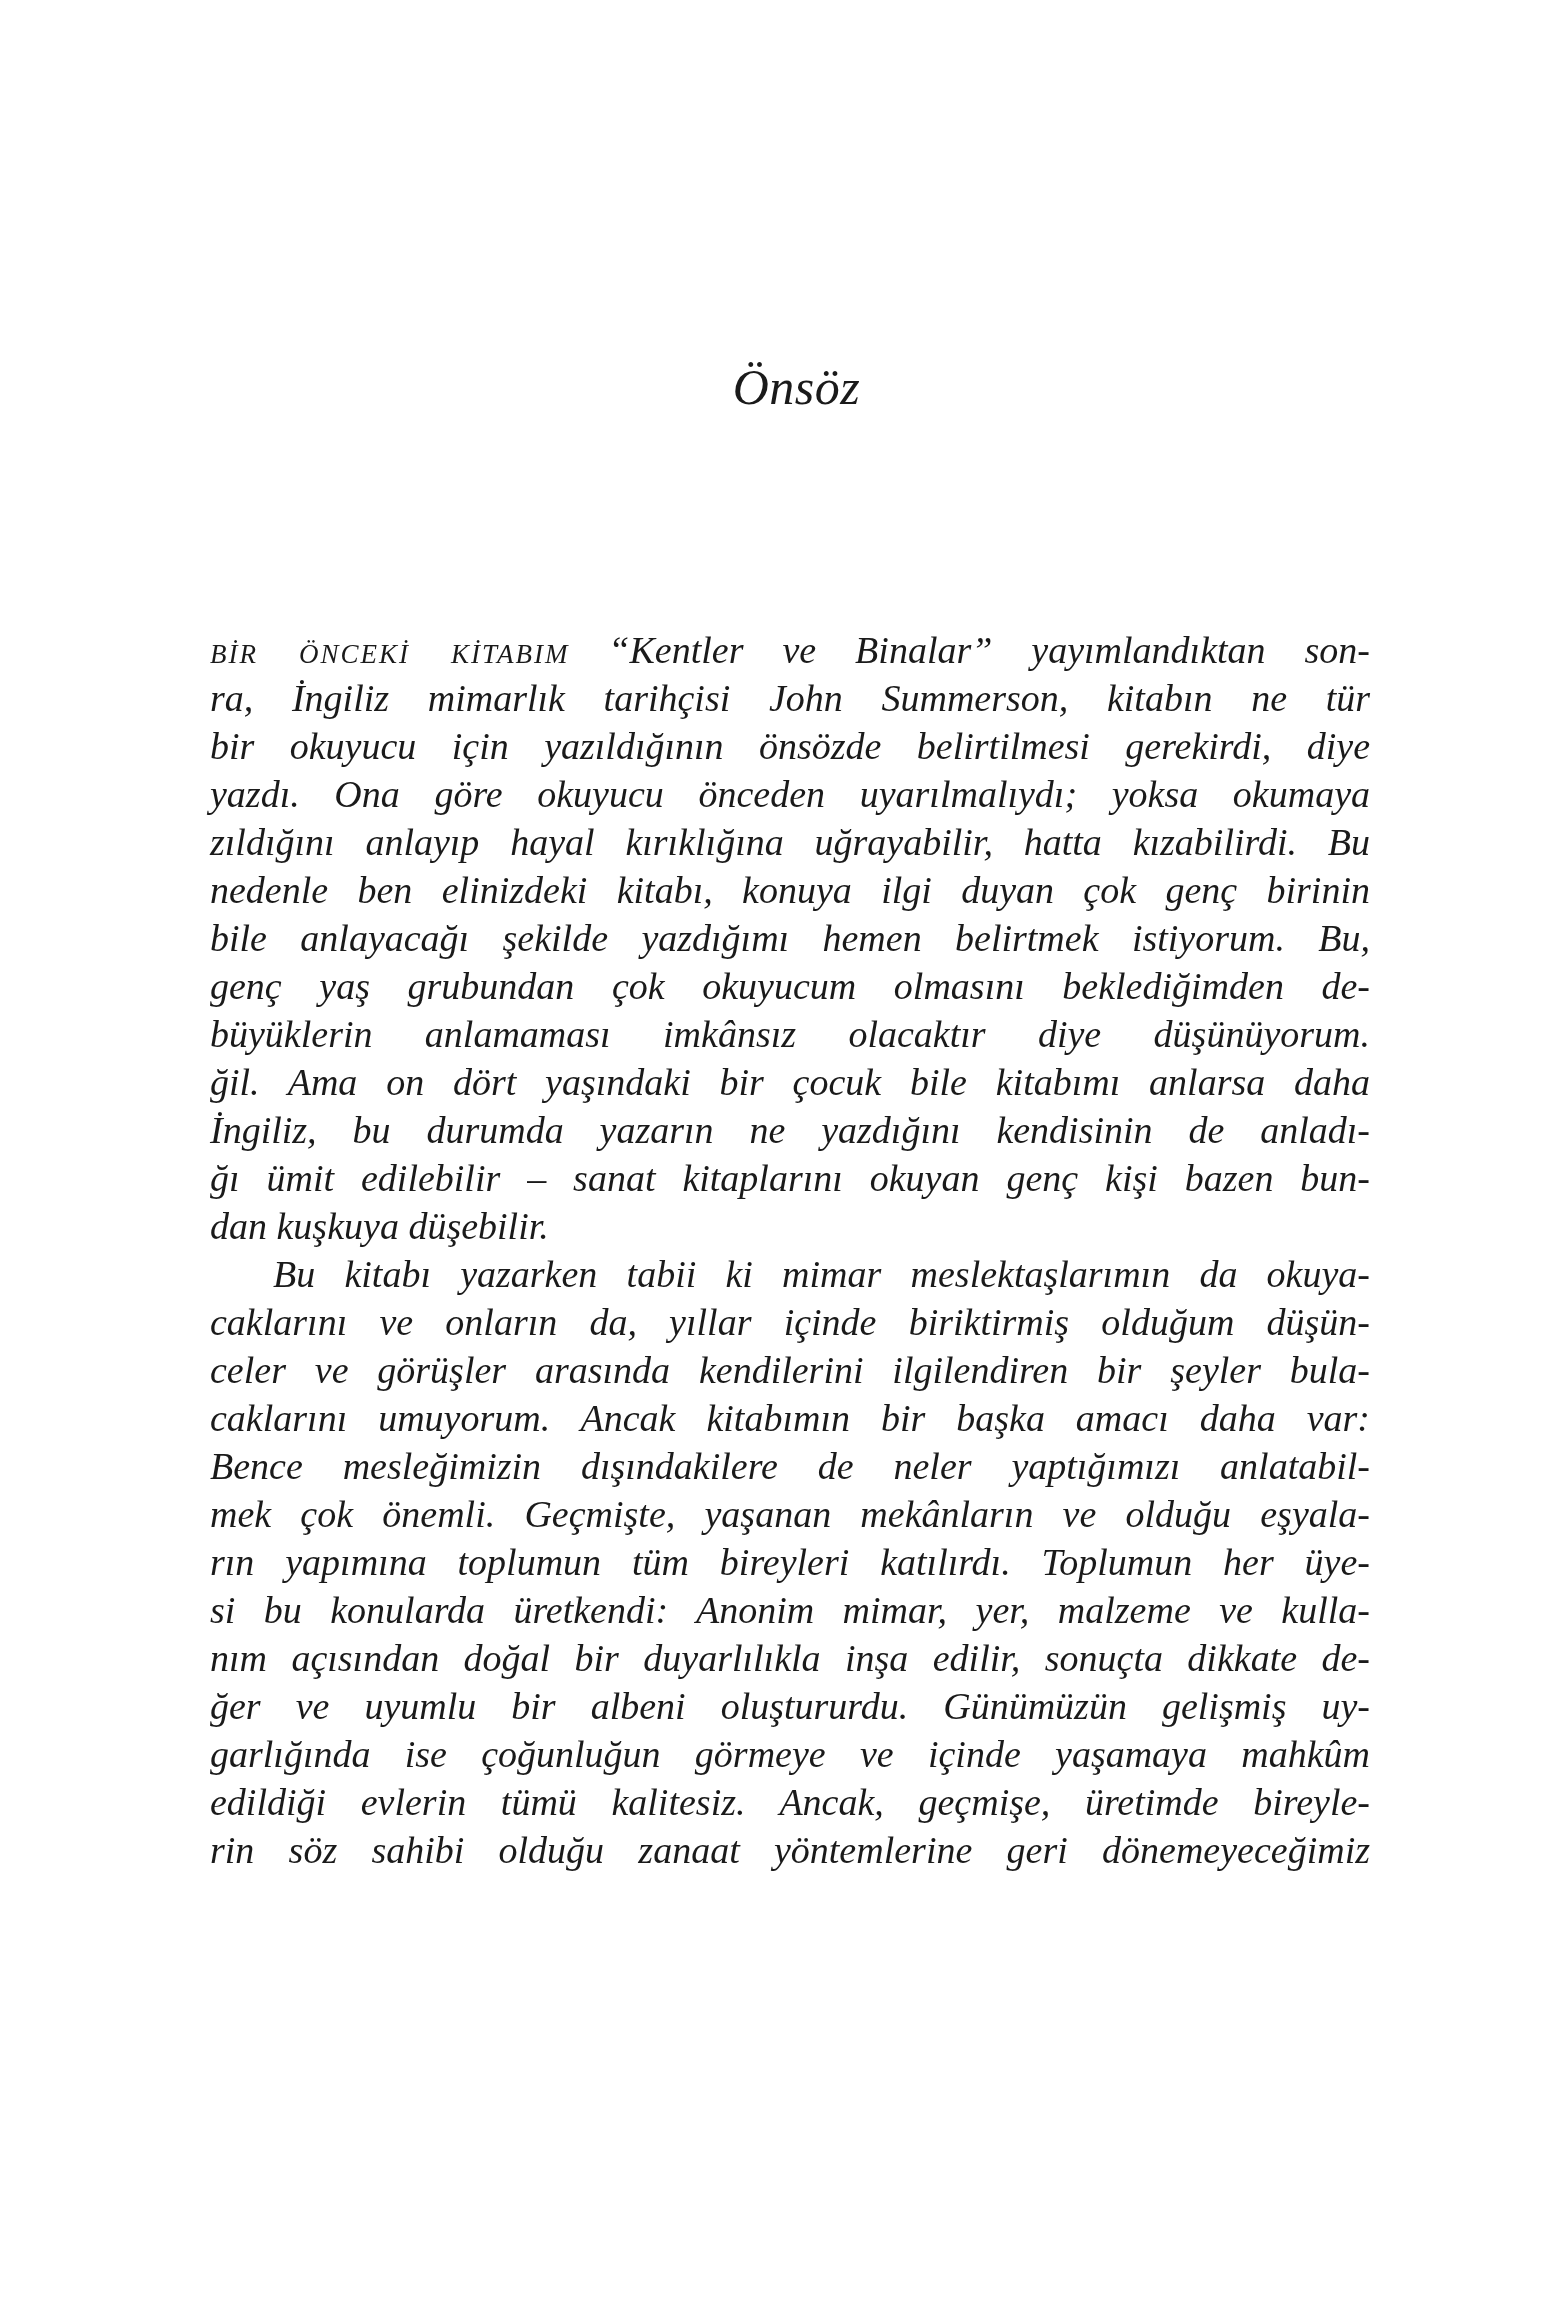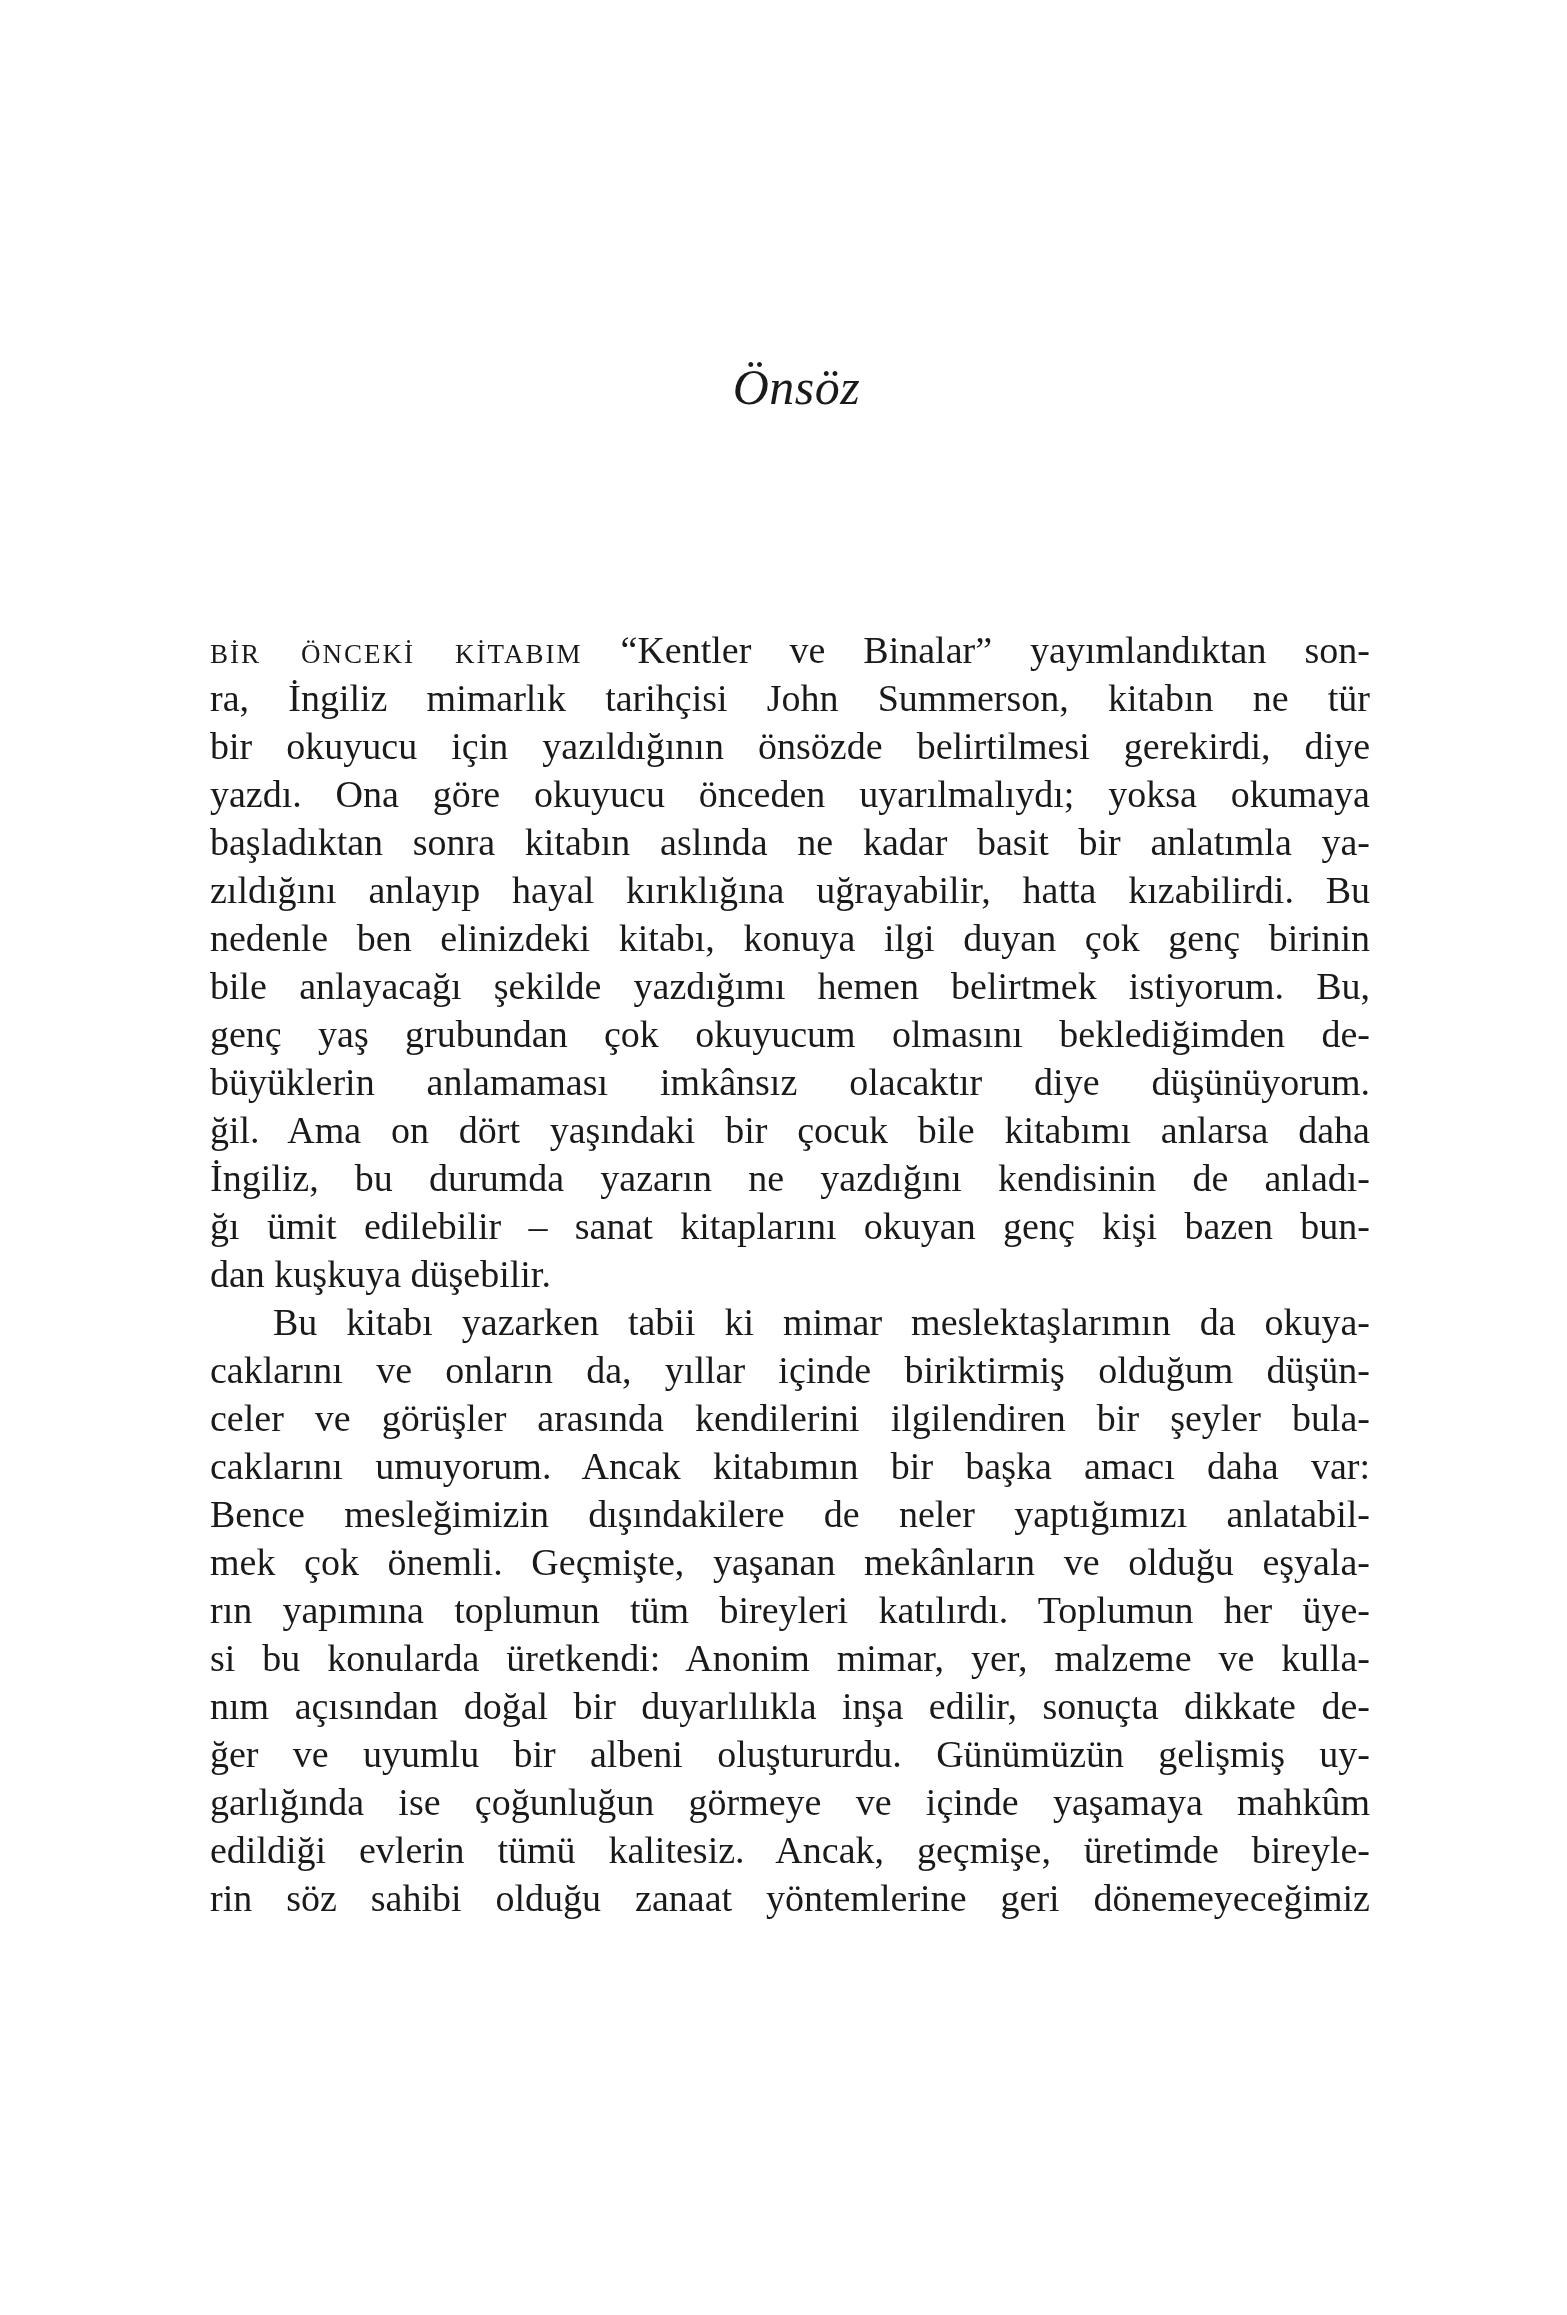--- a/index.html
+++ b/index.html
@@ -45,20 +45,21 @@
       font-size: 38px;
       line-height: 48px;
     }
     .line {
       display: block;
       text-align: justify;
       text-align-last: justify;
       white-space: nowrap;
       height: 48px;
       overflow: visible;
+      font-style: italic;
     }
     .line.last {
       text-align-last: left;
     }
     .line.indent {
       padding-left: 63px;
     }
     .smallcaps {
       font-variant: small-caps;
       letter-spacing: 2px;
@@ -71,21 +72,20 @@
 <div class="page">
   <h1 class="title">Önsöz</h1>
 
   <div class="body-text">
 
     <div>
       <span class="line"><span class="smallcaps">BİR ÖNCEKİ KİTABIM</span><span> “Kentler ve Binalar” yayımlandıktan son-</span></span>
       <span class="line">ra, İngiliz mimarlık tarihçisi John Summerson, kitabın ne tür</span>
       <span class="line">bir okuyucu için yazıldığının önsözde belirtilmesi gerekirdi, diye</span>
       <span class="line">yazdı. Ona göre okuyucu önceden uyarılmalıydı; yoksa okumaya</span>
-      <span class="line">başladıktan sonra kitabın aslında ne kadar basit bir anlatımla ya-</span>
       <span class="line">zıldığını anlayıp hayal kırıklığına uğrayabilir, hatta kızabilirdi. Bu</span>
       <span class="line">nedenle ben elinizdeki kitabı, konuya ilgi duyan çok genç birinin</span>
       <span class="line">bile anlayacağı şekilde yazdığımı hemen belirtmek istiyorum. Bu,</span>
       <span class="line">genç yaş grubundan çok okuyucum olmasını beklediğimden de-</span>
       <span class="line">büyüklerin anlamaması imkânsız olacaktır diye düşünüyorum.</span>
       <span class="line">ğil. Ama on dört yaşındaki bir çocuk bile kitabımı anlarsa daha</span>
       <span class="line">İngiliz, bu durumda yazarın ne yazdığını kendisinin de anladı-</span>
       <span class="line">ğı ümit edilebilir – sanat kitaplarını okuyan genç kişi bazen bun-</span>
       <span class="line last">dan kuşkuya düşebilir.</span>
     </div>

